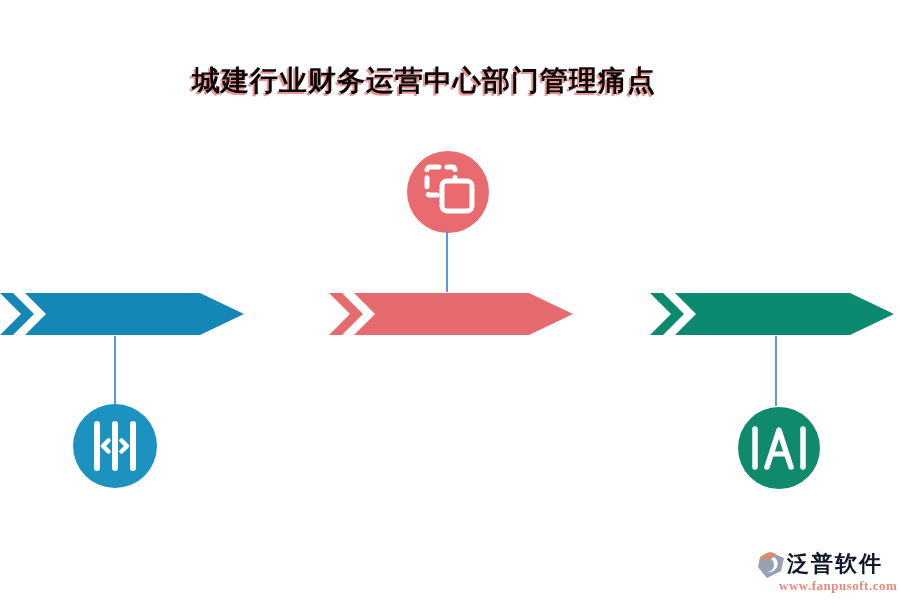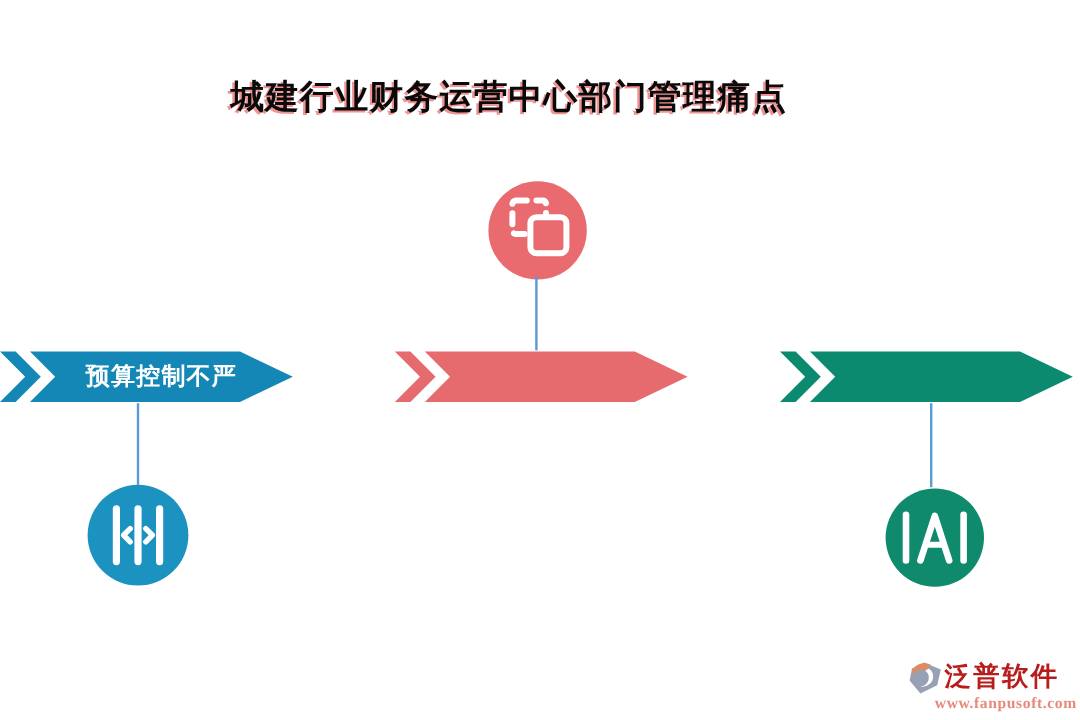--- a/index.html
+++ b/index.html
@@ -39,21 +39,20 @@
 <div class="stage">
 
   <div class="title">城建行业财务运营中心部门管理痛点</div>
 
   <div class="banner" style="left:0px">
     <svg viewBox="0 0 245 44">
       <polygon points="0,1 13,1 34,22 13,43 0,43 21,22" fill="#1487b6"></polygon>
       <polygon points="25,1 200,1 244,22 200,43 25,43 46,22" fill="#1487b6"></polygon>
     </svg>
   </div>
-  <div class="banner-label" style="left:0px">预算控制不严</div>
   <div class="connector" style="left: 114px; top: 336px; height: 68px; background-color: rgb(91, 155, 213);"></div>
   <div class="circle-badge" style="left:72px;top:403px">
     <svg width="86" height="86" viewBox="0 0 86 86">
       <circle cx="43" cy="43" r="42" fill="#1b92c0"></circle>
       <g stroke="#ffffff" fill="none" stroke-linecap="round">
         <path d="M25 21 L25 65" stroke-width="6"></path>
         <path d="M43 21 L43 65" stroke-width="6"></path>
         <path d="M61 21 L61 65" stroke-width="6"></path>
         <path d="M36.5 37.5 L31 43 L36.5 48.5" stroke-width="4.5" stroke-linejoin="round"></path>
         <path d="M49.5 37.5 L55 43 L49.5 48.5" stroke-width="4.5" stroke-linejoin="round"></path>
@@ -96,17 +95,17 @@
       </g>
     </svg>
   </div>
 
   <div class="watermark">
     <svg class="logo-icon" viewBox="0 0 28 28">
       <path d="M13 1 L27 7 L24 20 L10 27 L1 16 L3 6 Z" fill="#98a0b4"></path>
       <path d="M3 8 C6 2 13 0 19 3 L14 8 C10 6 6 8 5 11 Z" fill="#e08a64"></path>
       <path d="M17 6 a8 8 0 0 1 3 10 a9 9 0 0 1 -10 5 a7 7 0 0 0 7 -7 a7 7 0 0 0 -3 -6 z" fill="#ffffff"></path>
     </svg>
-    <div class="brand-name" style="color: #b91c1c;">泛普软件</div>
+    <div class="brand-name" style="color: #0f172a;">泛普软件</div>
     <div class="brand-url" style="color: rgb(232, 137, 123);">www.fanpusoft.com</div>
   </div>
 
 </div>
 
 </body></html>

